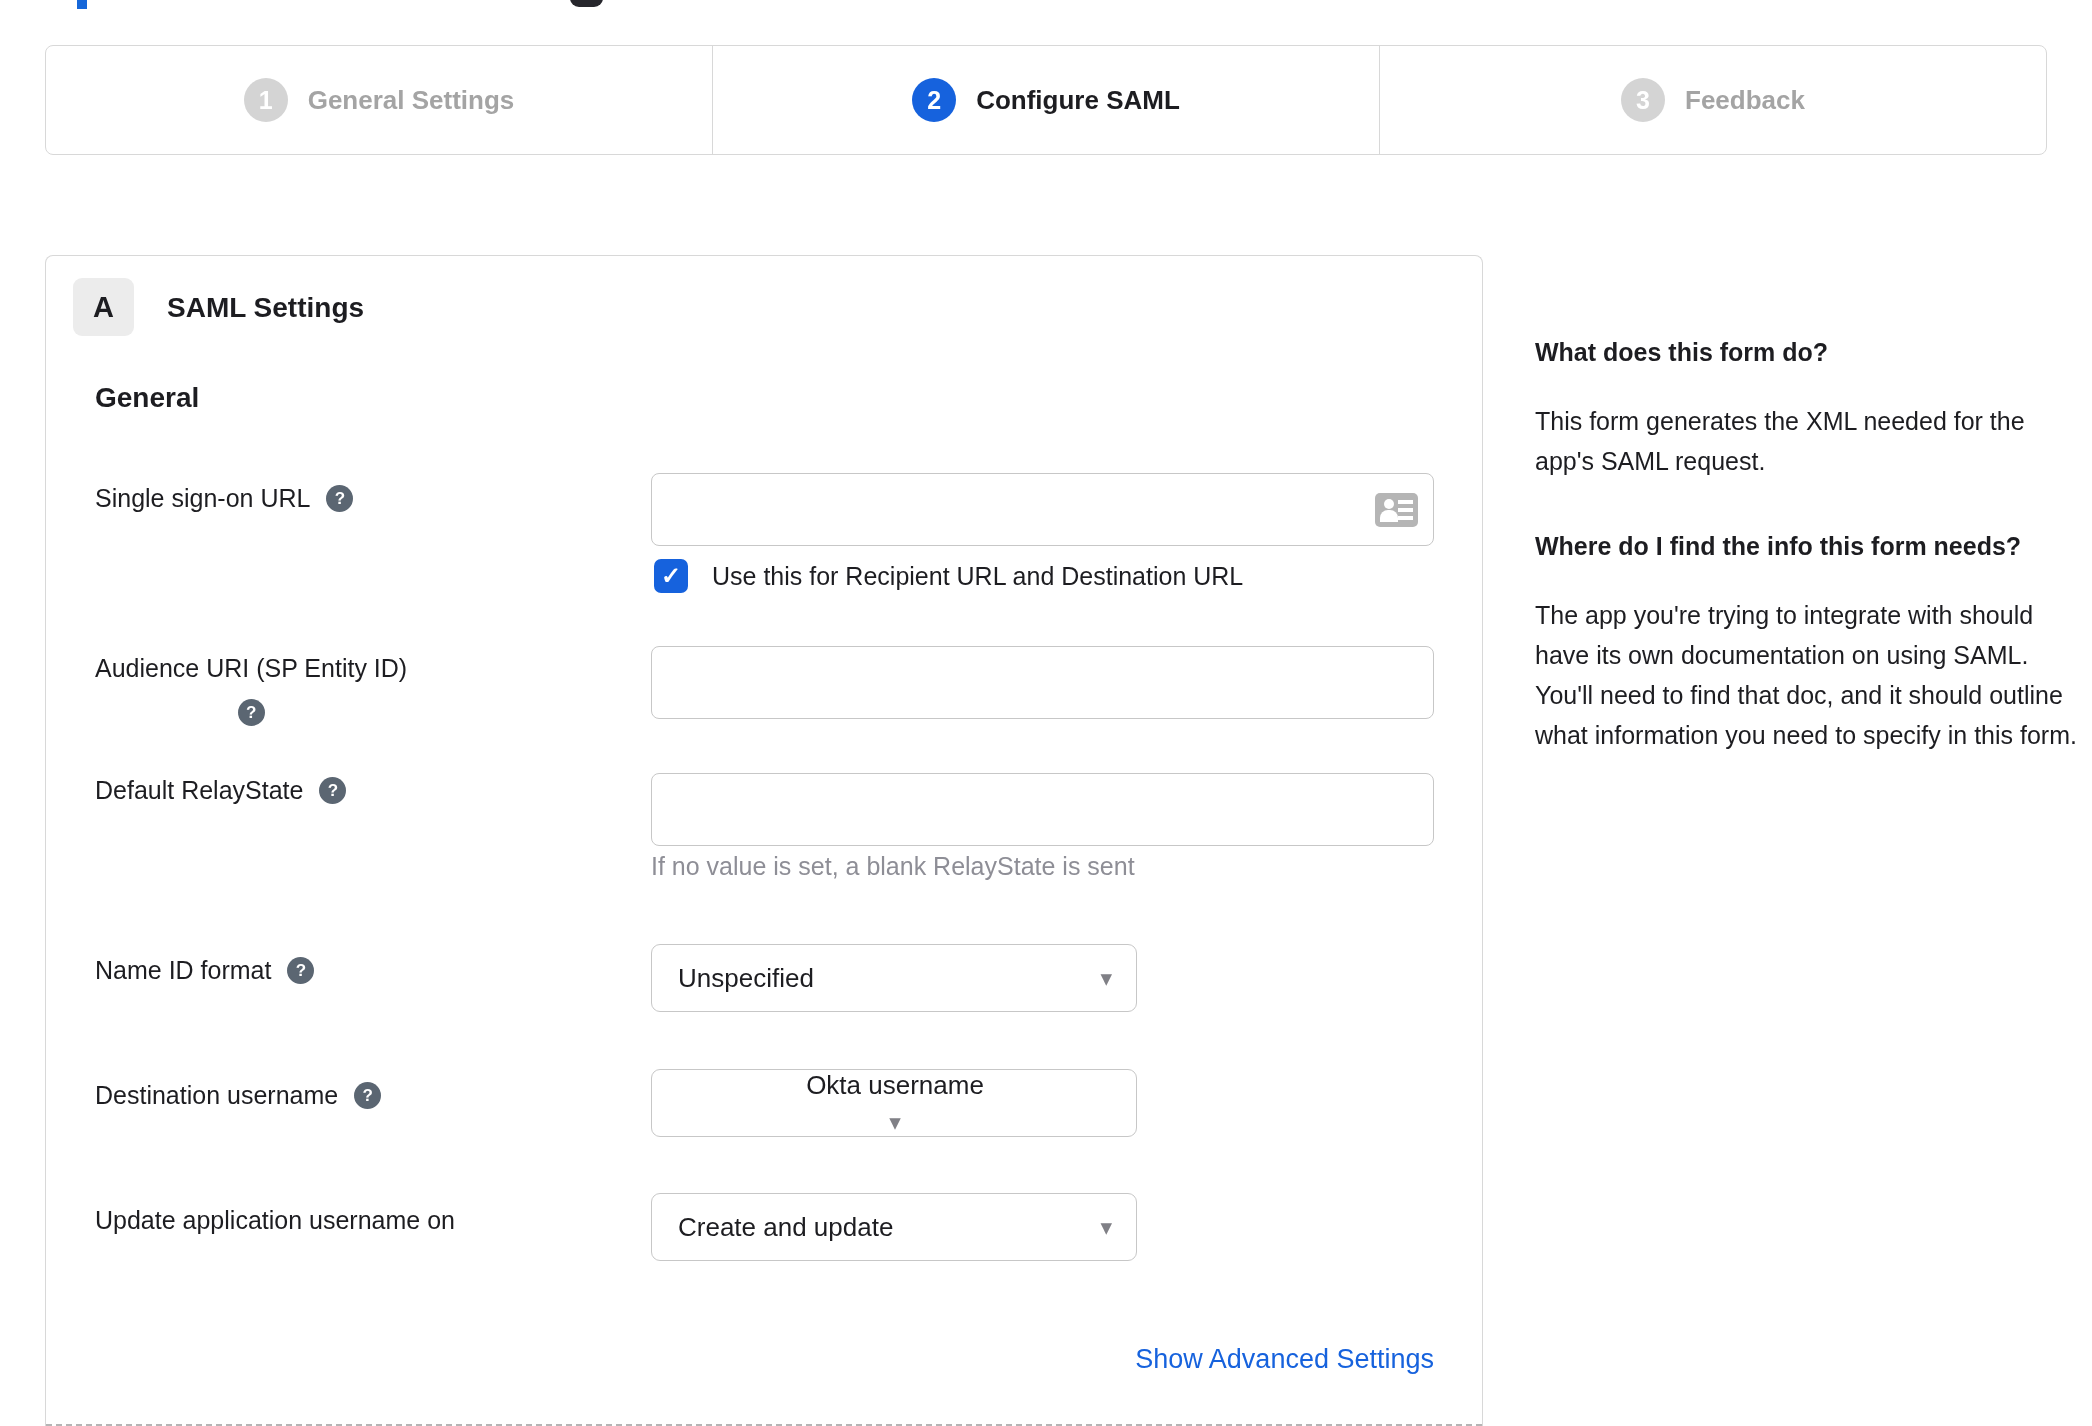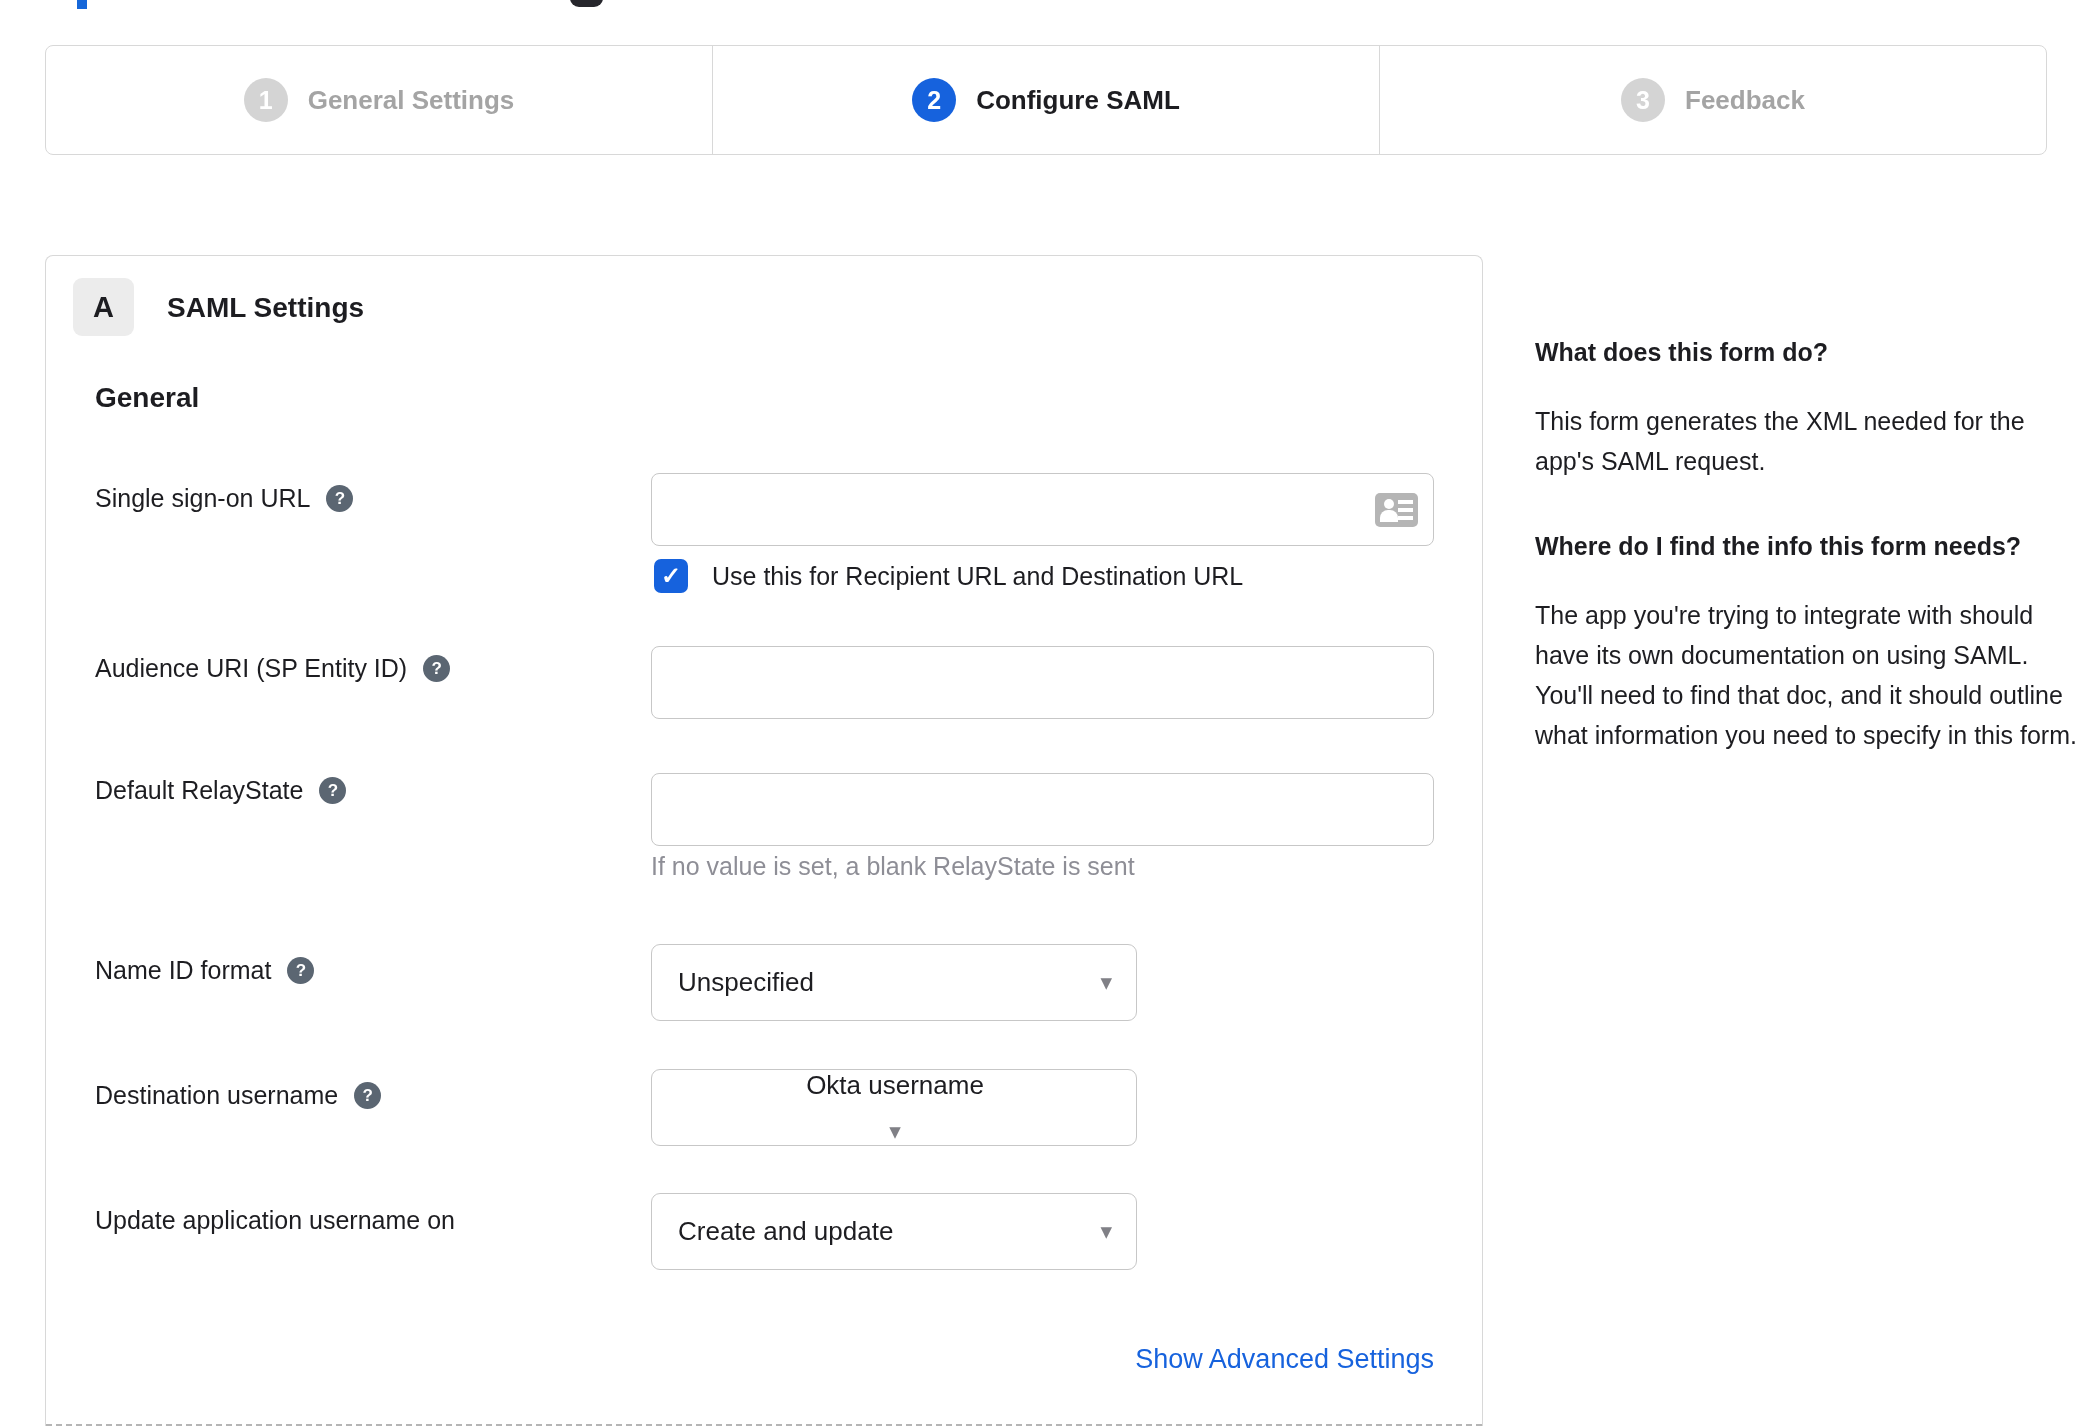--- a/index.html
+++ b/index.html
@@ -46,32 +46,32 @@
   .vcard-head  { position:absolute; left:9px;  top:6px;  width:10px; height:10px; border-radius:50%; background:#fff; }
   .vcard-body  { position:absolute; left:5px;  top:17px; width:18px; height:12px; border-radius:8px 8px 0 0; background:#fff; }
   .vcard-line  { position:absolute; right:5px; width:15px; height:4px; background:#fff; }
   .vcard-l1 { top:7px; } .vcard-l2 { top:15px; } .vcard-l3 { top:23px; }
 
   .check-row { position:absolute; left:608px; top:303px; display:flex; align-items:center; gap:24px; }
   .checkbox { width:34px; height:34px; border-radius:7px; background:#1662dd; color:#fff; cursor:pointer;
               display:flex; align-items:center; justify-content:center; font-size:24px; font-weight:bold; }
   .check-label { font-size:25px; }
 
-  .select { position:absolute; left:605px; width:486px; height:77px; border:1px solid #c7c7c7;
+  .select { position:absolute; left:605px; width:486px; height:68px; border:1px solid #c7c7c7;
             border-radius:9px; background:#fff; cursor:pointer; font-size:26px;
             display:flex; align-items:center; justify-content:space-between; padding:0 24px 0 26px; }
   .caret { color:#808086; font-size:23px; }
 
   .advanced-link { position:absolute; top:1088px; right:48px; font-size:27px; color:#1662dd;
                    text-decoration:none; cursor:pointer; }
   .dashed-divider { position:absolute; left:0; right:0; bottom:0; border-top:2px dashed #b5b5b5; }
 
   
   .pos-label-1 { top:228px; }  .pos-input-1 { top:217px; }
-  .pos-label-2 { top:398px; }  .pos-input-2 { top:390px; }
+  .pos-label-2 { top:398px;flex-direction:column; }  .pos-input-2 { top:390px; }
   .pos-label-3 { top:520px; }  .pos-input-3 { top:517px; }  .pos-hint-3 { top:596px; }
   .pos-label-4 { top:700px; }  .pos-select-4 { top:688px; }
   .pos-label-5 { top:825px; }  .pos-select-5 { top:813px;flex-direction:column; }
   .pos-label-6 { top:950px; }  .pos-select-6 { top:937px;gap:40px; }
 
   
   .sidebar { position:absolute; left:1535px; top:333px; width:545px; }
   .sidebar h3 { font-size:25px; font-weight:bold; line-height:38px; margin:0 0 30px; }
   .sidebar p  { font-size:25px; line-height:40px; margin:0 0 46px; }
 </style>

